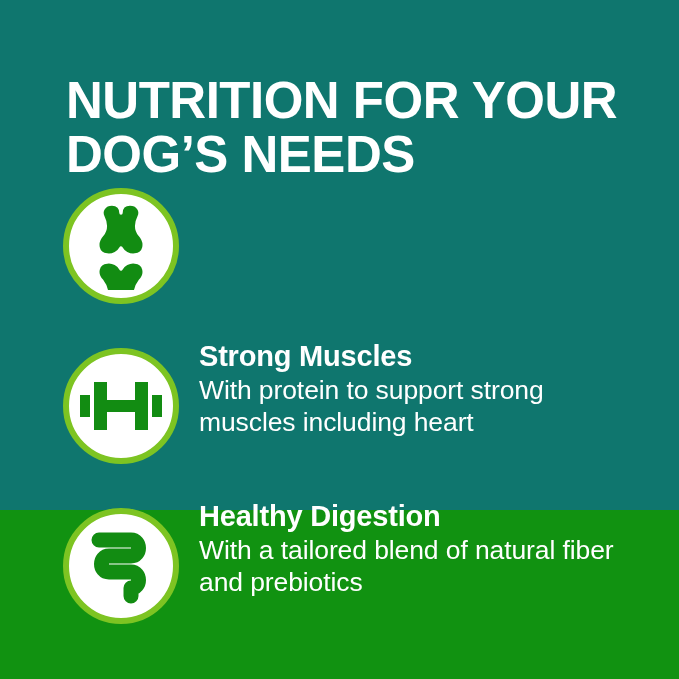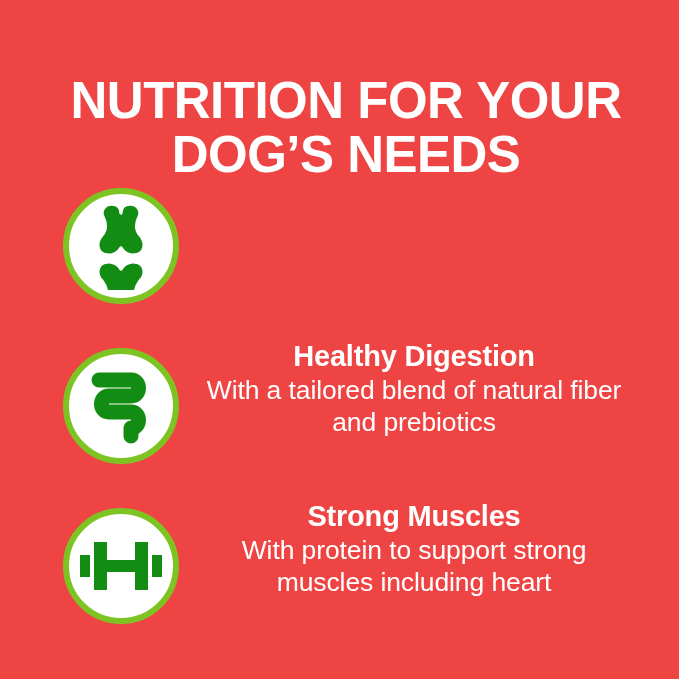--- a/index.html
+++ b/index.html
@@ -10,24 +10,23 @@
   body {
     width: 679px;
     height: 679px;
     background: #119211;
     font-family: "Liberation Sans", sans-serif;
     overflow: hidden;
   }
   .poster {
     position: relative;
     width: 679px;
-    height: 679px;
-    background: #ef4444;
+    height: 510px;
+    background: #0f766e;
     box-sizing: border-box;
-    text-align: center;
   }
 
   
   .title {
     position: absolute;
     left: 66px;
     top: 40px;
     width: 560px;
     color: #ffffff;
     font-size: 51px;
@@ -134,43 +133,20 @@
                        C49 89 50 84 54 79
                        C61 72 59 61 49 60
                        C43 59 37 63 35 67
                        C33 63 27 59 21 60 Z" fill="#128c12" stroke="#ffffff" stroke-width="3.4" stroke-linejoin="round"></path>
             </svg>
           </span>
         </div>
       </div>
     </div>
 
-    <div class="feature row-2">
-      <div class="feature-icon-wrap">
-        <div class="icon-circle">
-          <span>
-            <svg width="68" height="76" viewBox="0 0 68 76" aria-hidden="true">
-              <path d="M12 12
-                       H44
-                       C54 12 54 28 44 28
-                       H22
-                       C12 28 12 44 22 44
-                       H44
-                       C54 44 54 60 44 60
-                       V68" fill="none" stroke="#128c12" stroke-width="15" stroke-linecap="round" stroke-linejoin="round"></path>
-            </svg>
-          </span>
-        </div>
-      </div>
-      <div class="feature-text">
-        <div class="feature-heading">Healthy Digestion</div>
-        <div class="feature-body">With a tailored blend of natural fiber and prebiotics</div>
-      </div>
-    </div>
-
     <div class="feature row-3">
       <div class="feature-icon-wrap">
         <div class="icon-circle">
           <span>
             <svg width="82" height="52" viewBox="0 0 82 52" aria-hidden="true">
 
               <rect x="0" y="15" width="10" height="22" fill="#128c12"></rect>
 
               <rect x="14" y="2" width="13" height="48" fill="#128c12"></rect>
 
@@ -182,14 +158,37 @@
             </svg>
           </span>
         </div>
       </div>
       <div class="feature-text">
         <div class="feature-heading">Strong Muscles</div>
         <div class="feature-body">With protein to support strong muscles including heart</div>
       </div>
     </div>
 
+    <div class="feature row-2">
+      <div class="feature-icon-wrap">
+        <div class="icon-circle">
+          <span>
+            <svg width="68" height="76" viewBox="0 0 68 76" aria-hidden="true">
+              <path d="M12 12
+                       H44
+                       C54 12 54 28 44 28
+                       H22
+                       C12 28 12 44 22 44
+                       H44
+                       C54 44 54 60 44 60
+                       V68" fill="none" stroke="#128c12" stroke-width="15" stroke-linecap="round" stroke-linejoin="round"></path>
+            </svg>
+          </span>
+        </div>
+      </div>
+      <div class="feature-text">
+        <div class="feature-heading">Healthy Digestion</div>
+        <div class="feature-body">With a tailored blend of natural fiber and prebiotics</div>
+      </div>
+    </div>
+
   </div>
 </div>
 
 </body></html>

